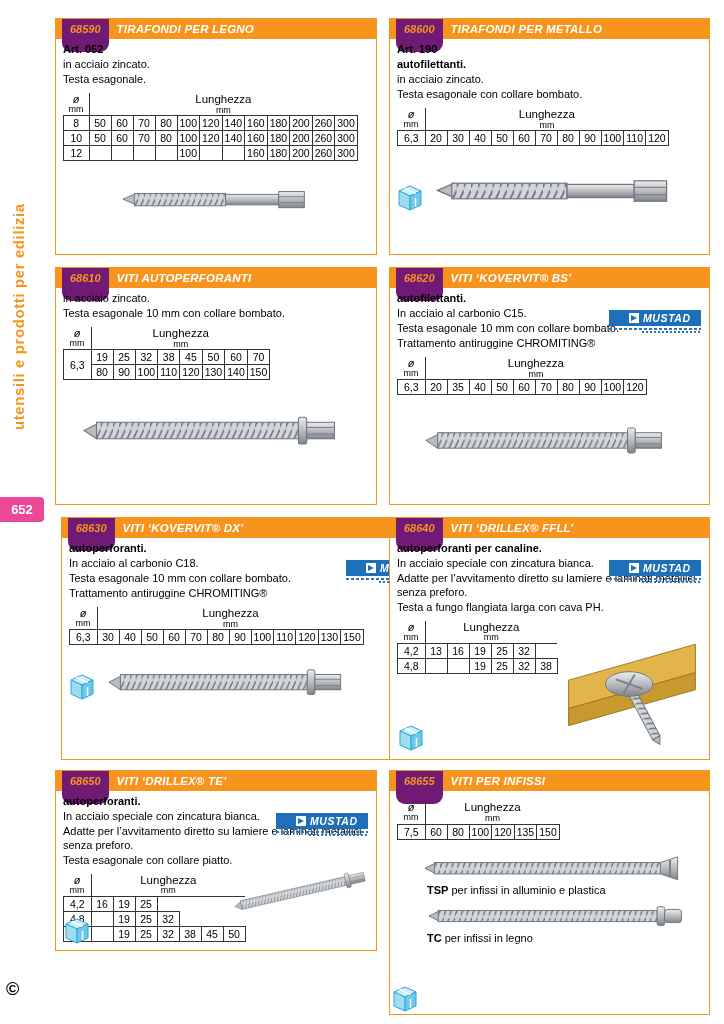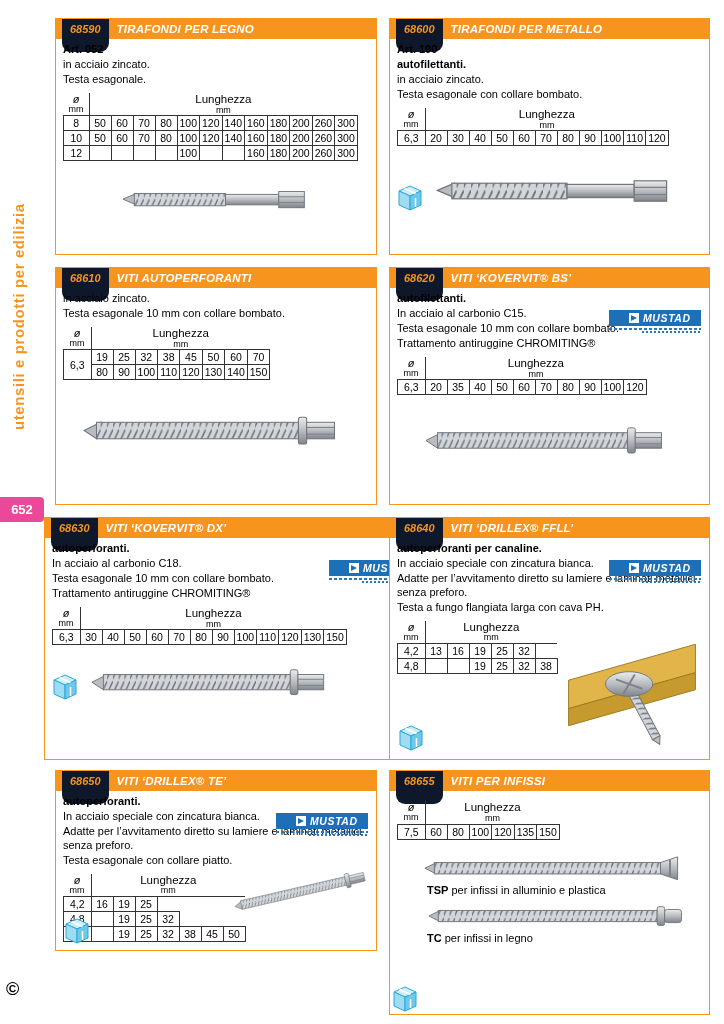--- a/index.html
+++ b/index.html
@@ -9,21 +9,21 @@
   .vtext{position:absolute;left:10px;top:430px;transform:rotate(-90deg);transform-origin:0 0;
          color:#f7941e;font-weight:bold;font-size:15px;letter-spacing:.6px;white-space:nowrap;}
   .pnum{position:absolute;left:0;top:497px;width:44px;height:25px;background:#ec4899;color:#fff;
         font-weight:bold;font-size:13px;display:flex;align-items:center;justify-content:center;
         border-radius:0 4px 4px 0;}
   .copy{position:absolute;left:6px;top:979px;font-size:18px;font-weight:bold;color:#000;}
 
   
   .box{position:absolute;border:1px solid #f7941e;background:#fff;box-sizing:border-box;overflow:hidden;}
   .hd{height:20px;background:#f7941e;display:flex;align-items:center;padding:0 6px;gap:8px;}
-  .code{background:#0f172a;color:#f7941e;font-weight:bold;font-style:italic;font-size:11px;
+  .code{background:#701a75;color:#f7941e;font-weight:bold;font-style:italic;font-size:11px;
         padding:16px 8px;border-radius:9px;line-height:13px;}
   .ttl{color:#fff;font-weight:bold;font-style:italic;font-size:11.5px;letter-spacing:.2px;white-space:nowrap;}
   .bd{position:relative;padding:4px 7px;font-size:11px;color:#000;height:calc(100% - 20px);box-sizing:border-box;}
   .ln{margin:0 0 1px;line-height:1.27;}
   .ln.b{font-weight:bold;}
 
   
   .twrap{margin-top:6px;}
   .spec{border-collapse:collapse;}
   .spec th,.spec td{font-weight:normal;color:#000;}
@@ -346,21 +346,21 @@
           </table>
         </div>
       <div class="center" style="margin-top:28px">
         <svg class="screw" viewBox="0 0 260 36" style="width:252px">
             <use href="#scrB"></use>
           </svg>
       </div>
     </div>
   </section>
 
-  <section class="box" style="left:44px;top:517px;width:386px;height:243px">
+  <section class="box" style="left:61px;top:517px;width:386px;height:243px">
     <header class="hd">
       <span class="code">68630</span>
       <span class="ttl">VITI ‘KOVERVIT® DX’</span>
     </header>
     <div class="bd">
       <div class="mustad">
         <div class="mrow">
             <span class="mflag"></span>
             <span class="mtext">MUSTAD</span>
           </div>

